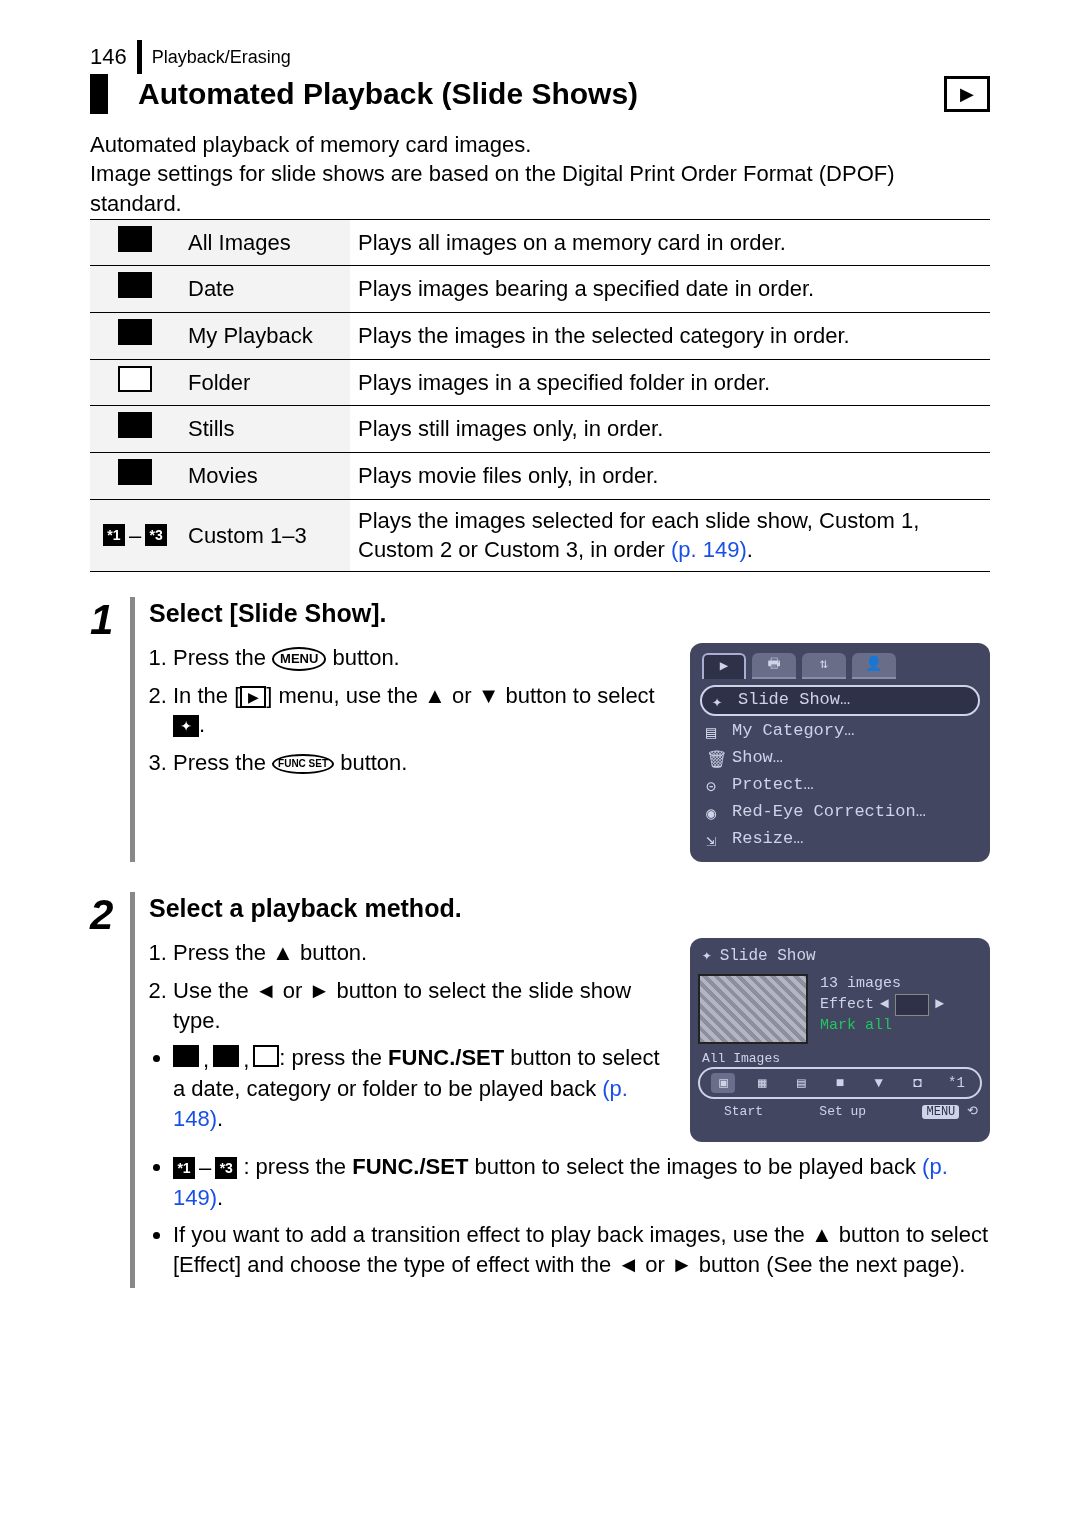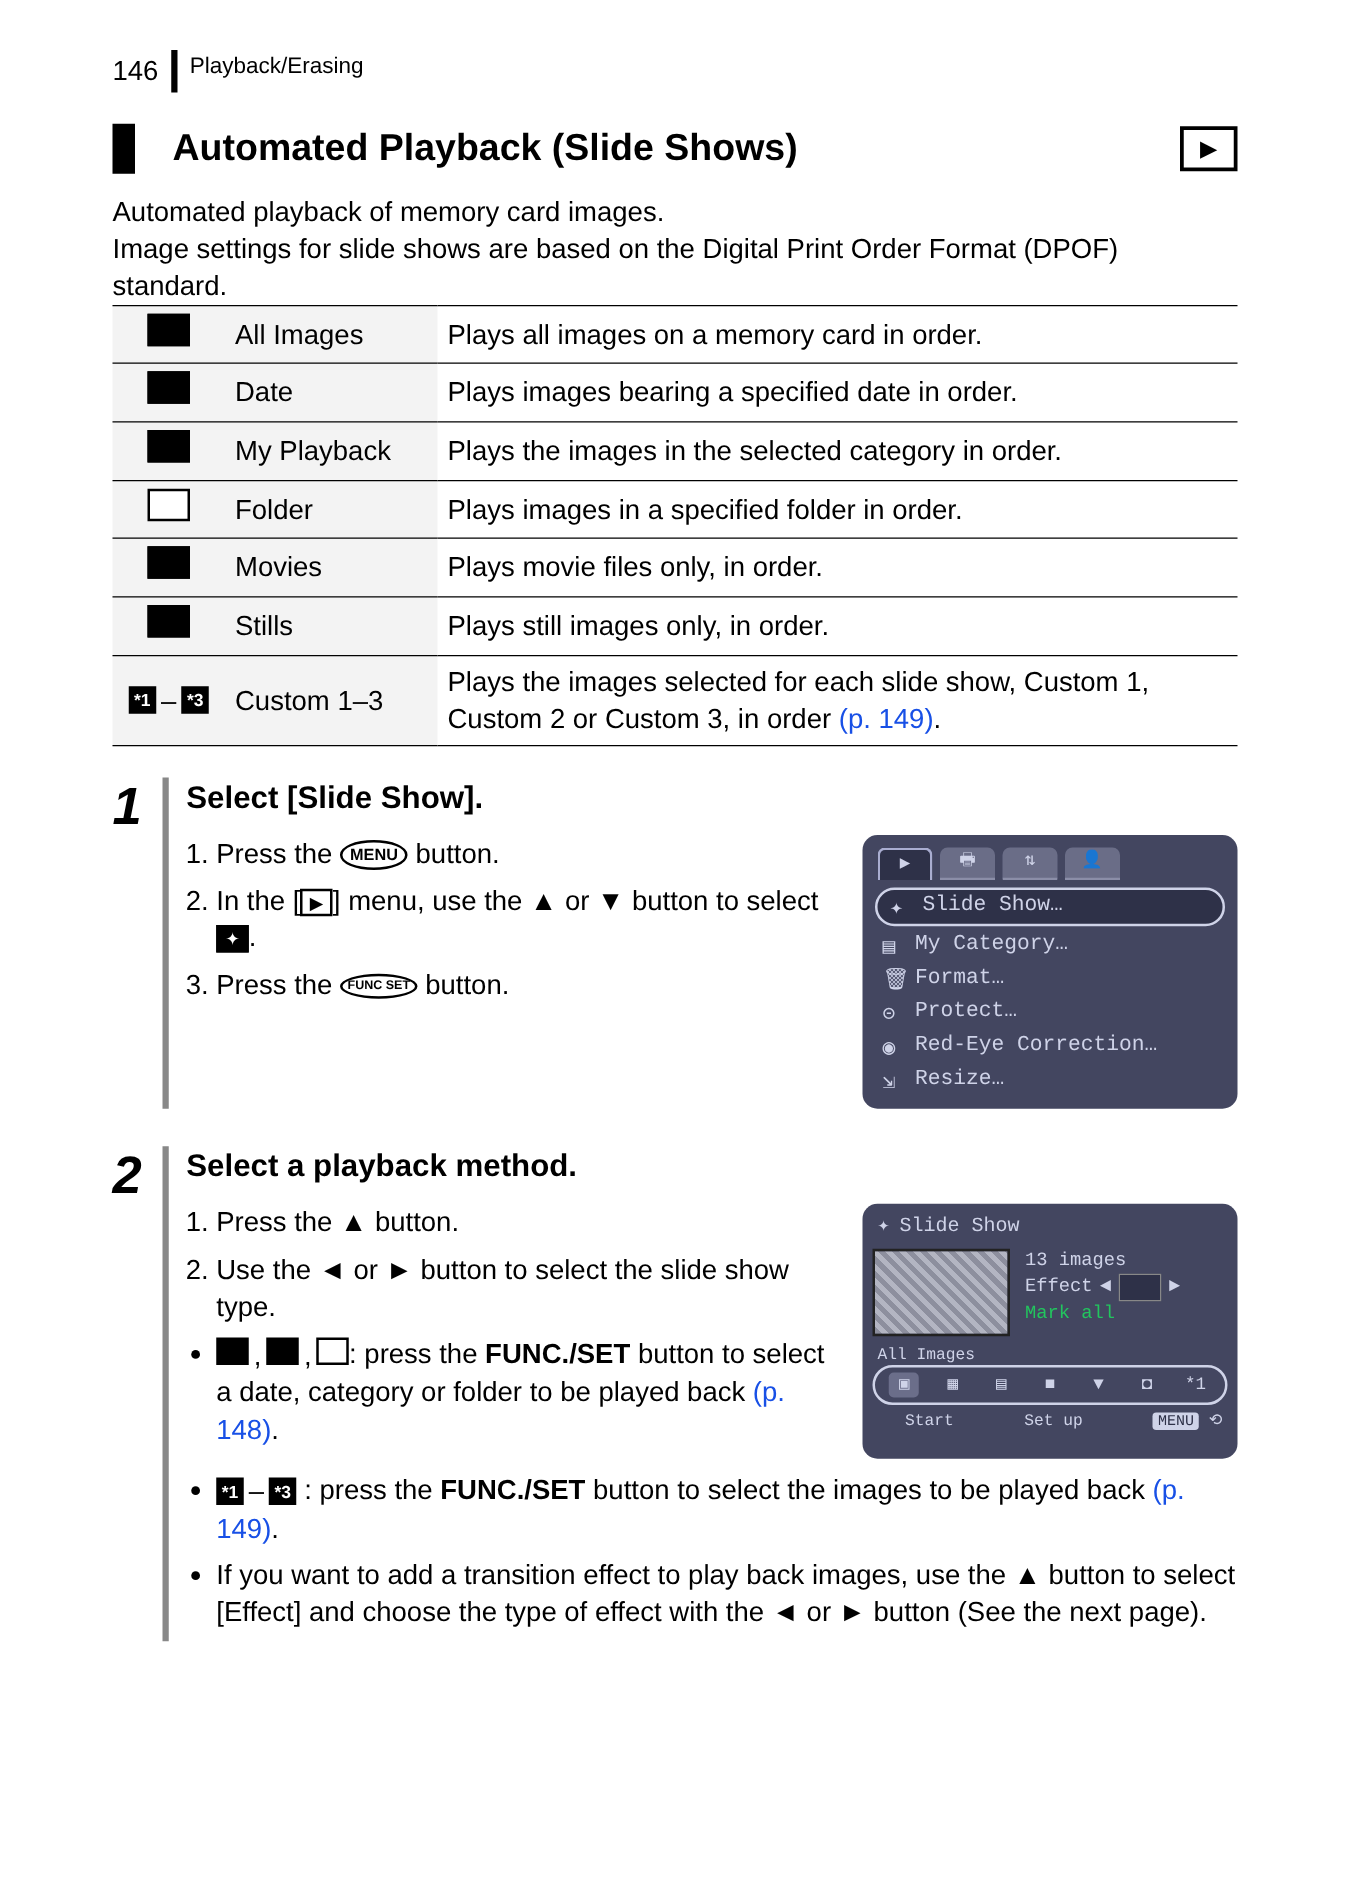--- a/index.html
+++ b/index.html
@@ -8,22 +8,21 @@
     background: #fff;
     width: 1080px;
     margin: 0 auto;
     padding: 40px 90px 40px 90px;
     color: #000;
     font-size: 22px;
     line-height: 1.35;
   }
   .header-row {
     display: flex;
-    align-items: flex-start;
-    margin-bottom: 25px;
+    align-items: center;
   }
   .page-num {
     font-size: 22px;
     font-weight: normal;
     border-right: 5px solid #000;
     padding-right: 10px;
     margin-right: 10px;
     line-height: 1;
     padding-top: 6px;
     padding-bottom: 6px;
@@ -272,27 +271,27 @@
     <td class="name-cell">My Playback</td>
     <td>Plays the images in the selected category in order.</td>
   </tr>
   <tr>
     <td class="icon-cell"><span class="opt-icon white"></span></td>
     <td class="name-cell">Folder</td>
     <td>Plays images in a specified folder in order.</td>
   </tr>
   <tr>
     <td class="icon-cell"><span class="opt-icon"></span></td>
+    <td class="name-cell">Stills</td>
+    <td>Plays still images only, in order.</td>
+  </tr>
+  <tr>
+    <td class="icon-cell"><span class="opt-icon"></span></td>
     <td class="name-cell">Movies</td>
     <td>Plays movie files only, in order.</td>
-  </tr>
-  <tr>
-    <td class="icon-cell"><span class="opt-icon"></span></td>
-    <td class="name-cell">Stills</td>
-    <td>Plays still images only, in order.</td>
   </tr>
   <tr>
     <td class="icon-cell">
       <span class="custom-icons">
         <span class="small-sq">*1</span>
         <span>–</span>
         <span class="small-sq">*3</span>
       </span>
     </td>
     <td class="name-cell">Custom 1–3</td>
@@ -337,21 +336,21 @@
         <div class="ss-row selected">
           <span class="ss-ico">✦</span>
           <span>Slide Show…</span>
         </div>
         <div class="ss-row">
             <span class="ss-ico">▤</span>
             <span>My Category…</span>
           </div>
         <div class="ss-row">
             <span class="ss-ico">🗑</span>
-            <span>Format…</span>
+            <span>Show…</span>
           </div>
         <div class="ss-row">
             <span class="ss-ico">⊝</span>
             <span>Protect…</span>
           </div>
         <div class="ss-row">
             <span class="ss-ico">◉</span>
             <span>Red-Eye Correction…</span>
           </div>
         <div class="ss-row">

